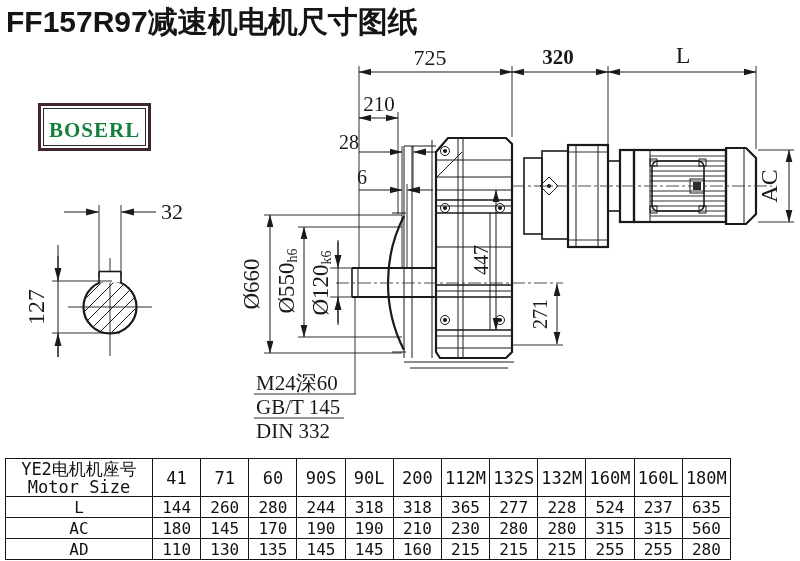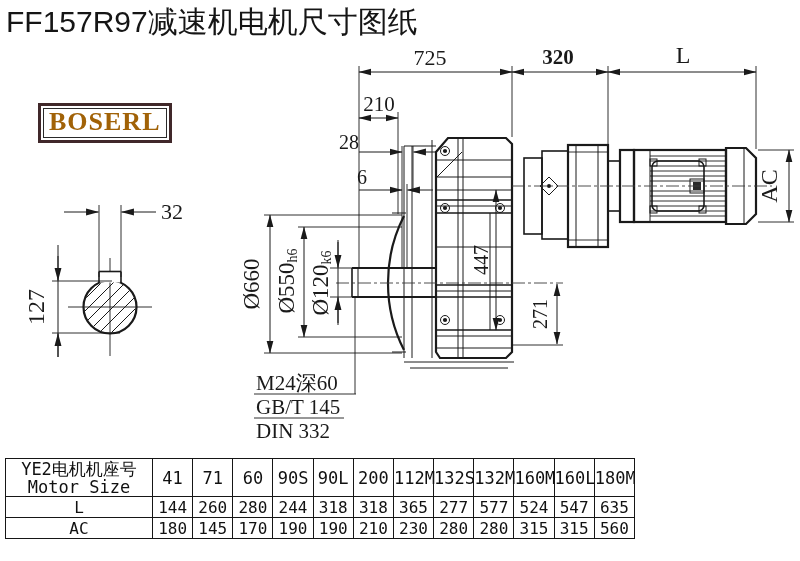--- a/index.html
+++ b/index.html
@@ -1,33 +1,33 @@
 <!DOCTYPE html>
 <html><head>
 <meta charset="utf-8">
 <style>
   html,body{margin:0;padding:0;}
   body{width:800px;height:561px;background:#ffffff;position:relative;overflow:hidden;
        font-family:"Liberation Sans",sans-serif;color:#111;}
-  .title{position:absolute;left:6px;top:2px;font-size:30px;font-weight:400;
+  .title{position:absolute;left:6px;top:2px;font-size:30px;font-weight:700;
          letter-spacing:0px;color:#151515;white-space:nowrap;}
   .logo{position:absolute;left:38px;top:103px;border:3px solid #40282a;background:#fff;padding:2px;}
-  .logo-inner{border:1px solid #2a2a2a;padding:0px 5px 2px 5px;
-              font-family:"Liberation Serif",serif;font-weight:bold;font-size:26px;
-              color:#a16207;letter-spacing:1px;line-height:26px;}
+  .logo-inner{border:1px solid #2a2a2a;padding:8px 5px 2px 5px;
+              font-family:"Liberation Serif",serif;font-weight:bold;font-size:21px;
+              color:#15803d;letter-spacing:1px;line-height:26px;}
   svg{position:absolute;left:0;top:0;}
   svg text{font-family:"Liberation Serif",serif;fill:#1a1a1a;}
   .ln{stroke:#1a1a1a;fill:none;}
   .bold2{stroke-width:2.2;}
   .bold15{stroke-width:1.6;}
   .thin{stroke-width:1;}
   .xtra{stroke-width:0.9;}
   .dim{stroke:#1a1a1a;stroke-width:1;fill:none;}
   .cl{stroke:#3a3a3a;stroke-width:0.9;fill:none;stroke-dasharray:13 3 3 3;}
-  table.spec{position:absolute;left:5px;top:458px;width:630px;border-collapse:collapse;
+  table.spec{position:absolute;left:5px;top:458px;width:726px;border-collapse:collapse;
              table-layout:fixed;font-family:"DejaVu Sans Mono","Liberation Mono",monospace;}
   table.spec th,table.spec td{border:1.4px solid #161616;text-align:center;vertical-align:middle;
              font-weight:normal;padding:0;background:#fff;}
   table.spec th{height:37px;font-size:17px;}
   table.spec td{height:20px;font-size:16px;}
   .hdr0 div{line-height:18px;font-size:17px;}
 </style>
 </head>
 <body>
 
@@ -277,34 +277,49 @@
       <tr>
         <td>L</td>
         <td>144</td>
         <td>260</td>
         <td>280</td>
         <td>244</td>
         <td>318</td>
         <td>318</td>
         <td>365</td>
         <td>277</td>
-        <td>577</td>
+        <td>228</td>
         <td>524</td>
-        <td>547</td>
+        <td>237</td>
         <td>635</td>
       </tr>
       <tr>
         <td>AC</td>
         <td>180</td>
         <td>145</td>
         <td>170</td>
         <td>190</td>
         <td>190</td>
         <td>210</td>
         <td>230</td>
         <td>280</td>
         <td>280</td>
         <td>315</td>
         <td>315</td>
         <td>560</td>
       </tr>
+      <tr>
+        <td>AD</td>
+        <td>110</td>
+        <td>130</td>
+        <td>135</td>
+        <td>145</td>
+        <td>145</td>
+        <td>160</td>
+        <td>215</td>
+        <td>215</td>
+        <td>215</td>
+        <td>255</td>
+        <td>255</td>
+        <td>280</td>
+      </tr>
     </tbody>
 </table>
 
 </body></html>

